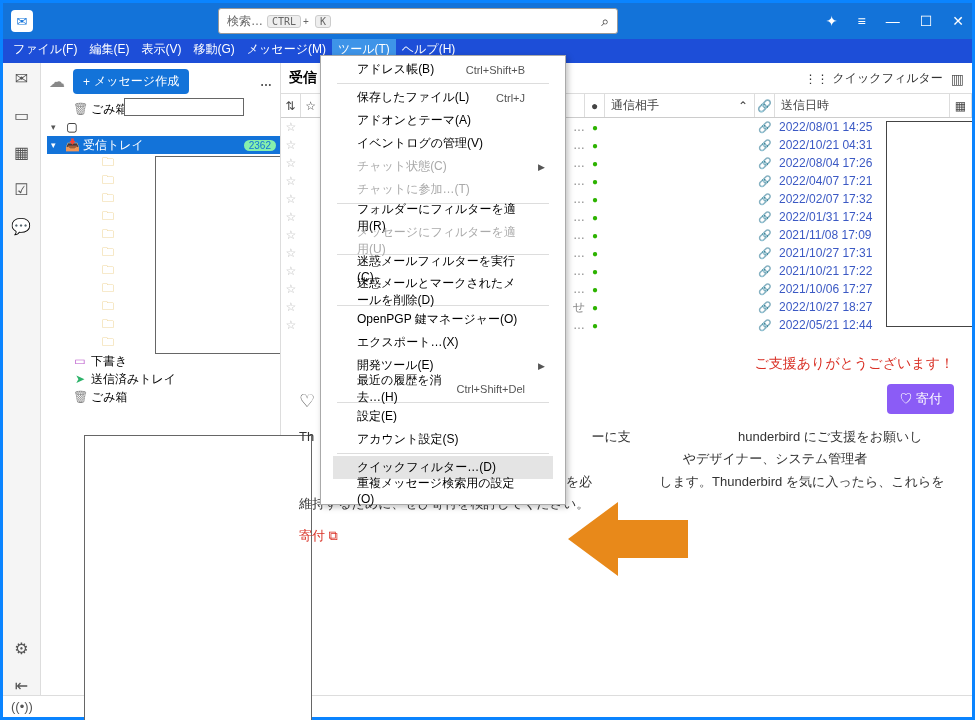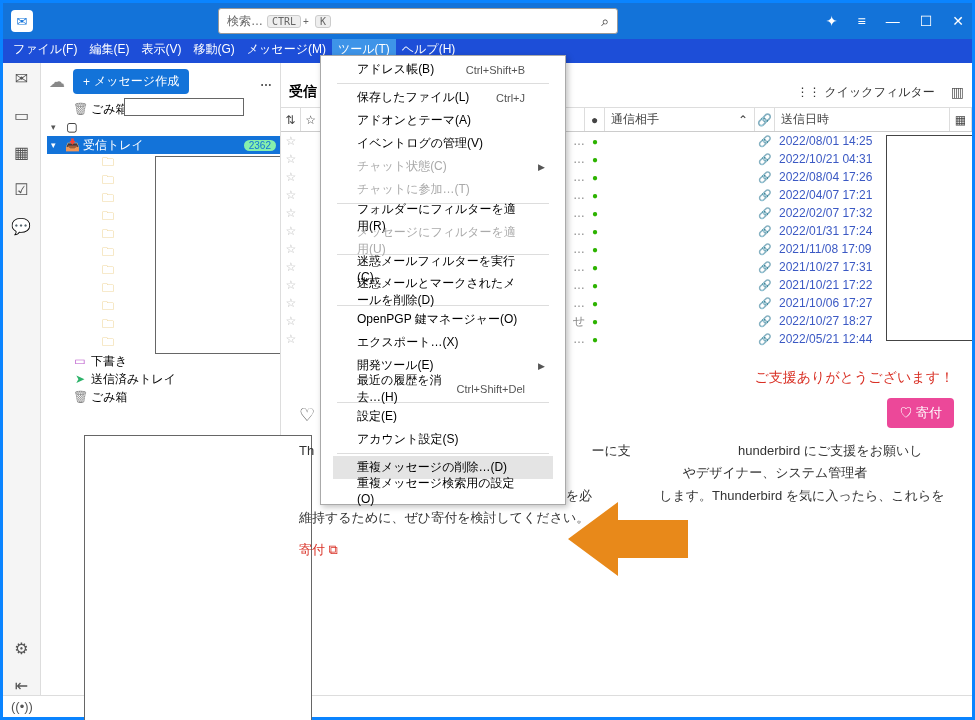--- a/index.html
+++ b/index.html
@@ -40,21 +40,21 @@
 .row .trash { color: #888; }
 .row .chev { width: 10px; font-size: 9px; color: #555; }
 .row.sel .chev { color: #fff; }
 .row.indent1 { padding-left: 26px; }
 .row.indent2 { padding-left: 54px; }
 
 .whitebox-a { position: absolute; border: 1px solid #666; background: #fff; }
 
 .main { flex: 1; display: flex; flex-direction: column; min-width: 0; position: relative; }
 
-.main-head { display: flex; align-items: center; padding: 6px 8px; border-bottom: 1px solid #ddd; font-size: 14px; gap: 8px; margin-top: 14px; }
+.main-head { display: flex; align-items: flex-end; padding: 6px 8px; border-bottom: 1px solid #ddd; font-size: 14px; gap: 0; }
 .main-head .title { font-weight: bold; }
 .main-head .qf { margin-left: auto; font-size: 12px; color: #333; display: flex; align-items: center; gap: 4px; cursor: pointer; }
 .main-head .layout-ico { margin-left: 8px; color: #555; cursor: pointer; }
 
 .list-head { display: flex; align-items: center; height: 24px; border-bottom: 1px solid #ccc; font-size: 12px; color: #444; }
 .list-head > div { border-right: 1px solid #ddd; padding: 0 6px; height: 100%; display: flex; align-items: center; }
 .lh-star { width: 20px; justify-content: center; }
 .lh-sp { flex: 1; }
 .lh-partner { width: 150px; gap: 4px; }
 .lh-att { width: 20px; justify-content: center; }
@@ -68,21 +68,21 @@
 .msg-row .dot { width: 20px; text-align: center; color: #2db300; font-size: 10px; }
 .msg-row .partner { width: 150px; }
 .msg-row .att { width: 20px; text-align: center; color: #bbb; font-size: 11px; }
 .msg-row .date { width: 175px; padding-left: 4px; color: #3b59c4; }
 .msg-row .cfg { width: 22px; }
 
 .partner-box { position: absolute; left: 605px; top: 3px; width: 146px; height: 206px; border: 1px solid #444; background: #fff; }
 
 .preview { padding: 14px 18px; font-size: 13px; color: #333; line-height: 1.7; position: relative; }
 .preview .thanks { text-align: right; color: #d93025; font-size: 14px; margin-bottom: 8px; }
-.preview .donate-btn { float: right; background: #ec4899; color: #fff; padding: 4px 12px; border-radius: 4px; font-size: 13px; cursor: pointer; margin-bottom: 10px; }
+.preview .donate-btn { float: right; background: #8b5cf6; color: #fff; padding: 4px 12px; border-radius: 4px; font-size: 13px; cursor: pointer; margin-bottom: 10px; }
 .preview .heart-row { display: flex; align-items: center; gap: 6px; margin: 10px 0; color: #555; }
 .preview .body-text { clear: both; }
 .preview .donate-link { color: #d93025; margin-top: 10px; display: inline-block; }
 
 .arrow { position: absolute; left: 568px; top: 502px; width: 120px; height: 74px; pointer-events: none; }
 
 .menu-popup { position: absolute; left: 320px; top: 55px; width: 246px; background: #fff; border: 1px solid #aaa; box-shadow: 2px 2px 6px rgba(0,0,0,0.25); font-size: 12px; padding: 2px 12px; z-index: 50; }
 .menu-popup .mrow { display: flex; align-items: center; padding: 4px 28px 4px 24px; cursor: pointer; position: relative; height: 23px; }
 .menu-popup .mrow.dis { color: #aaa; cursor: default; }
 .menu-popup .mrow.hl { background: #e4e4e4; }
@@ -463,21 +463,21 @@
     </div>
     <div class="sep"></div>
     <div class="mrow">
       <span>設定(E)</span>
     </div>
     <div class="mrow">
       <span>アカウント設定(S)</span>
     </div>
     <div class="sep"></div>
     <div class="mrow hl">
-      <span>重複メッセージの削除…(D)</span>
+      <span>クイックフィルター…(D)</span>
     </div>
     <div class="mrow">
       <span>重複メッセージ検索用の設定(O)</span>
     </div>
   </div>
 
 <svg class="arrow" viewBox="0 0 120 74">
   <polygon points="0,37 50,0 50,18 120,18 120,56 50,56 50,74" fill="#e8891a"></polygon>
 </svg>
 

